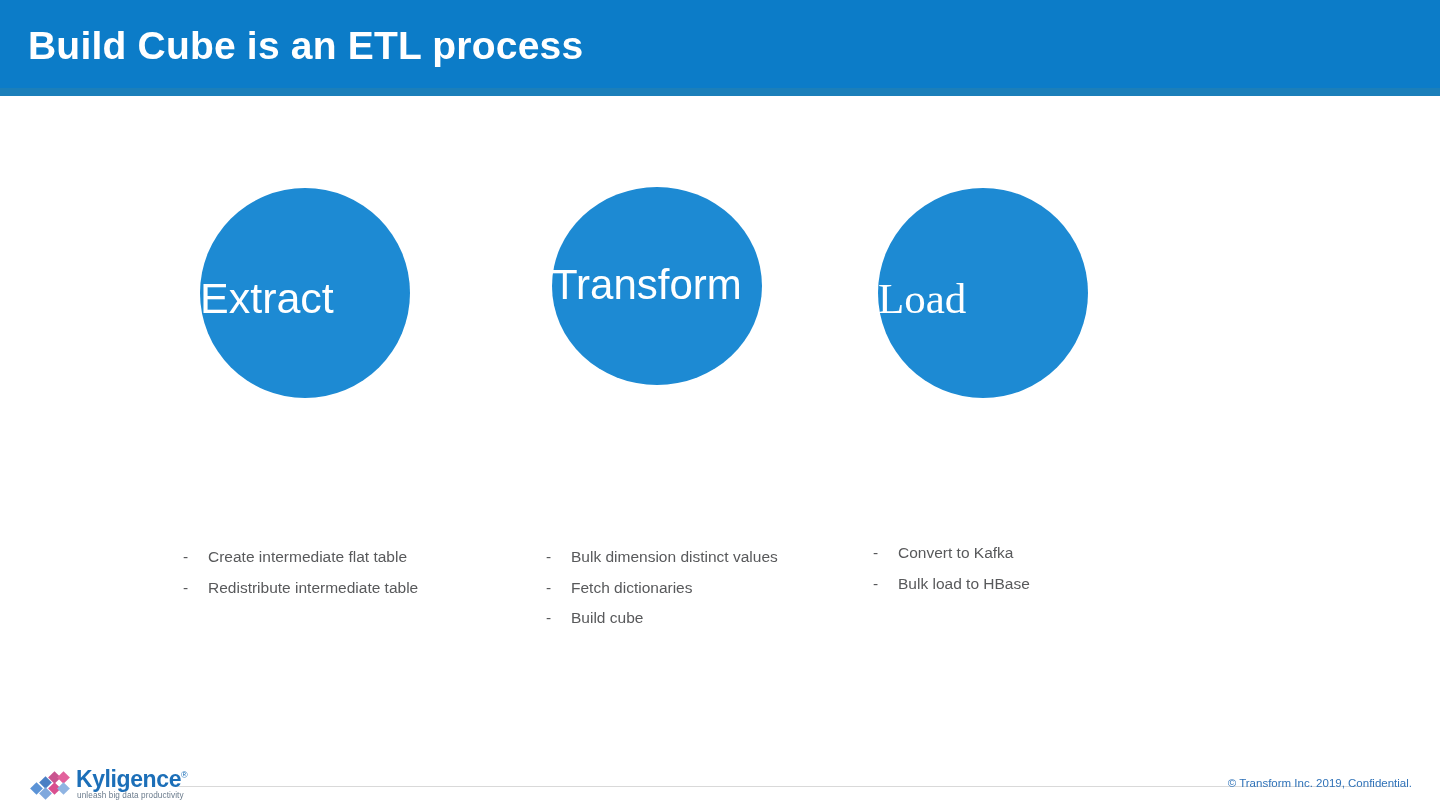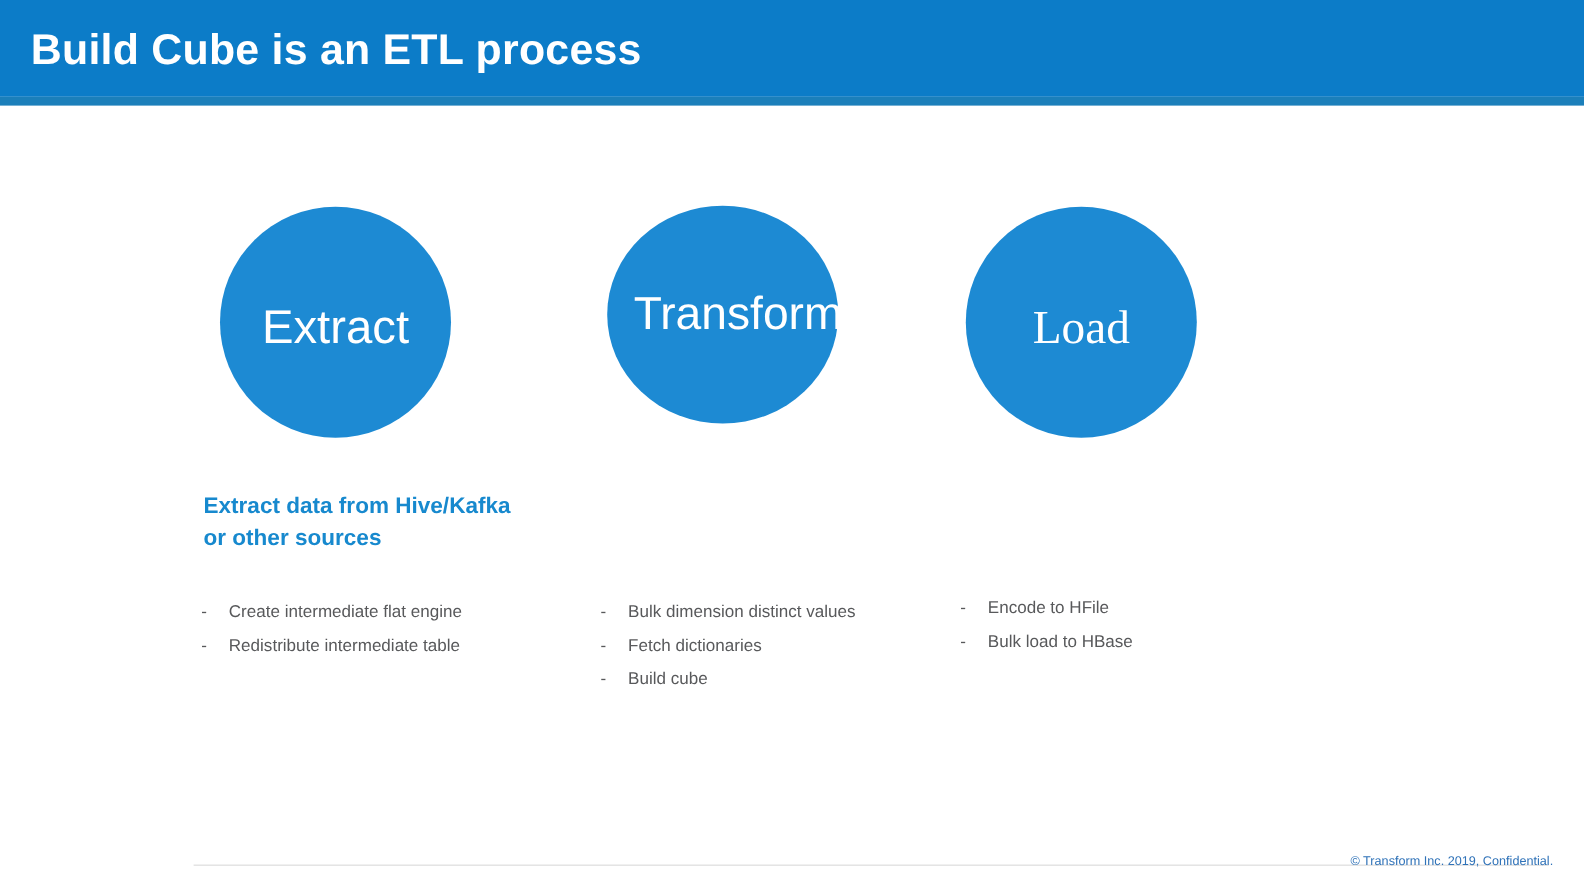--- a/index.html
+++ b/index.html
@@ -60,35 +60,34 @@
   .circle-wrap {
     position: relative;
     height: 225px;
   }
   .circle {
     position: absolute;
     border-radius: 50%;
     background: #1d8ad3;
     display: flex;
     align-items: center;
-    justify-content: center;
   }
   .circle-label {
     color: #ffffff;
     font-weight: normal;
     line-height: 1;
     text-align: center;
   }
 
   
   .col-1 .circle { left: 20px;  top: 3px;  width: 210px; height: 210px; }
   .col-1 .circle-label { font-size: 43px; transform: translateY(5px); }
 
   .col-2 .circle { left: 12px;  top: 2px;  width: 210px; height: 198px; }
-  .col-2 .circle-label { font-size: 42px; transform: translateY(-1px); margin-left: 28px; }
+  .col-2 .circle-label { font-size: 42px; transform: translateY(-1px); }
 
   .col-3 .circle { left: 10px;  top: 3px;  width: 210px; height: 210px; font-family: Liberation Serif, serif; }
   .col-3 .circle-label { font-size: 43px; transform: translateY(5px); }
 
   .col-heading {
     position: absolute;
     font-size: 20.5px;
     font-weight: bold;
     color: #1789ce;
     line-height: 1.40;
@@ -188,25 +187,24 @@
   <div class="header-band"></div>
   <div class="header-underbar"></div>
   <div class="slide-title">Build Cube is an ETL process</div>
 
   <div class="col col-1">
     <div class="circle-wrap">
       <div class="circle">
         <span class="circle-label">Extract</span>
       </div>
     </div>
-    <div class="col-heading">Extract data from Hive/Kafka or other sources</div>
     <ul class="bullets">
       <li class="bullet">
         <span class="bullet-dash">-</span>
-        <span>Create intermediate flat engine</span>
+        <span>Create intermediate flat table</span>
       </li>
       <li class="bullet">
         <span class="bullet-dash">-</span>
         <span>Redistribute intermediate table</span>
       </li>
     </ul>
   </div>
 
   <div class="col col-2">
     <div class="circle-wrap">
@@ -232,27 +230,44 @@
 
   <div class="col col-3">
     <div class="circle-wrap">
       <div class="circle">
         <span class="circle-label">Load</span>
       </div>
     </div>
     <ul class="bullets">
       <li class="bullet">
         <span class="bullet-dash">-</span>
-        <span>Encode to HFile</span>
+        <span>Convert to Kafka</span>
       </li>
       <li class="bullet">
         <span class="bullet-dash">-</span>
         <span>Bulk load to HBase</span>
       </li>
     </ul>
   </div>
 
   <div class="footer-rule"></div>
 
+  <div class="logo">
+    <span class="logo-mark">
+      <svg width="42" height="30" viewBox="0 0 42 30" xmlns="http://www.w3.org/2000/svg">
+        <g transform="translate(2,2)">
+          <rect x="0" y="11" width="9" height="9" transform="rotate(45 4.5 15.5)" fill="#5b93d6"></rect>
+          <rect x="9" y="5" width="9" height="9" transform="rotate(45 13.5 9.5)" fill="#4b7fc4"></rect>
+          <rect x="18" y="0" width="9" height="9" transform="rotate(45 22.5 4.5)" fill="#c9548f"></rect>
+          <rect x="27" y="0" width="9" height="9" transform="rotate(45 31.5 4.5)" fill="#e2619c"></rect>
+          <rect x="9" y="16" width="9" height="9" transform="rotate(45 13.5 20.5)" fill="#7fa8dd"></rect>
+          <rect x="18" y="11" width="9" height="9" transform="rotate(45 22.5 15.5)" fill="#d94f8f"></rect>
+          <rect x="27" y="11" width="9" height="9" transform="rotate(45 31.5 15.5)" fill="#8fb4e2"></rect>
+        </g>
+      </svg>
+    </span>
+    <span class="logo-word"><span>Kyligence</span><span class="logo-reg">®</span></span>
+    <span class="logo-tagline">unleash big data productivity</span>
+  </div>
 
   <div class="copyright">© Transform Inc. 2019, Confidential.</div>
 
 </div>
 
 </body></html>

